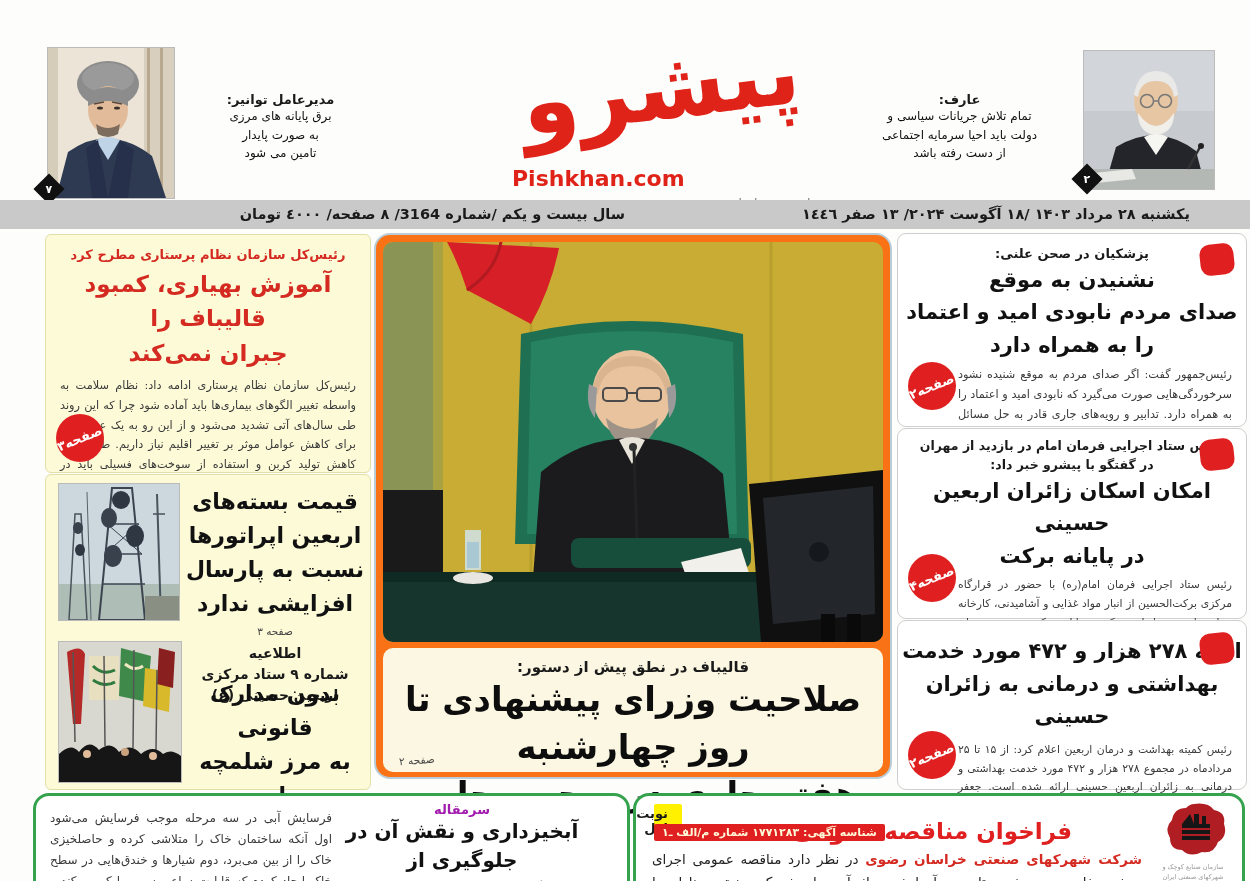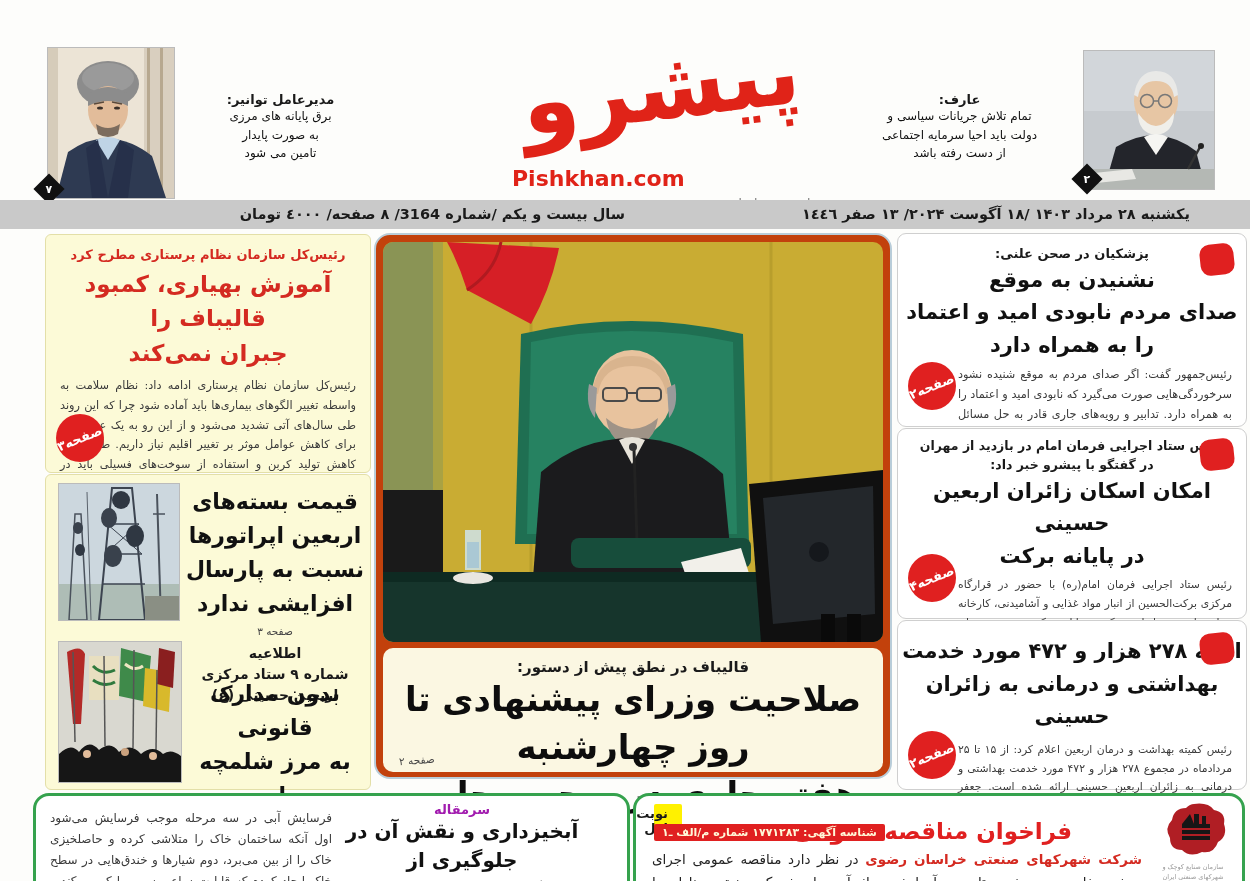--- a/index.html
+++ b/index.html
@@ -49,21 +49,21 @@
   .page-badge{
     width:48px;height:48px;border-radius:50%;background:#e02020;
     display:flex;align-items:center;justify-content:center;
   }
   .page-badge span{color:#fff;font-size:13px;font-weight:bold;transform:rotate(-22deg);white-space:nowrap;}
   .page-ref{font-size:10.5px;color:#444;}
 
   
   .feature-box{
     left:374px;top:233px;width:518px;height:546px;
-    background:#c2410c;border:2px solid #b9cdd9;border-radius:16px;
+    background:#f97316;border:2px solid #b9cdd9;border-radius:16px;
     box-sizing:border-box;padding:7px;
   }
   .feature-caption{
     background:#fbf7e2;border-radius:10px;height:124px;margin-top:6px;position:relative;
   }
   .feature-kicker{font-size:15px;font-weight:bold;color:#1a1a1a;padding-top:10px;}
   .feature-headline{font-size:34px;font-weight:bold;color:#0d0d0d;line-height:1.4;}
 
   
   .greenbox{background:#fff;border:3.5px solid #35a24d;border-radius:16px;box-sizing:border-box;}

